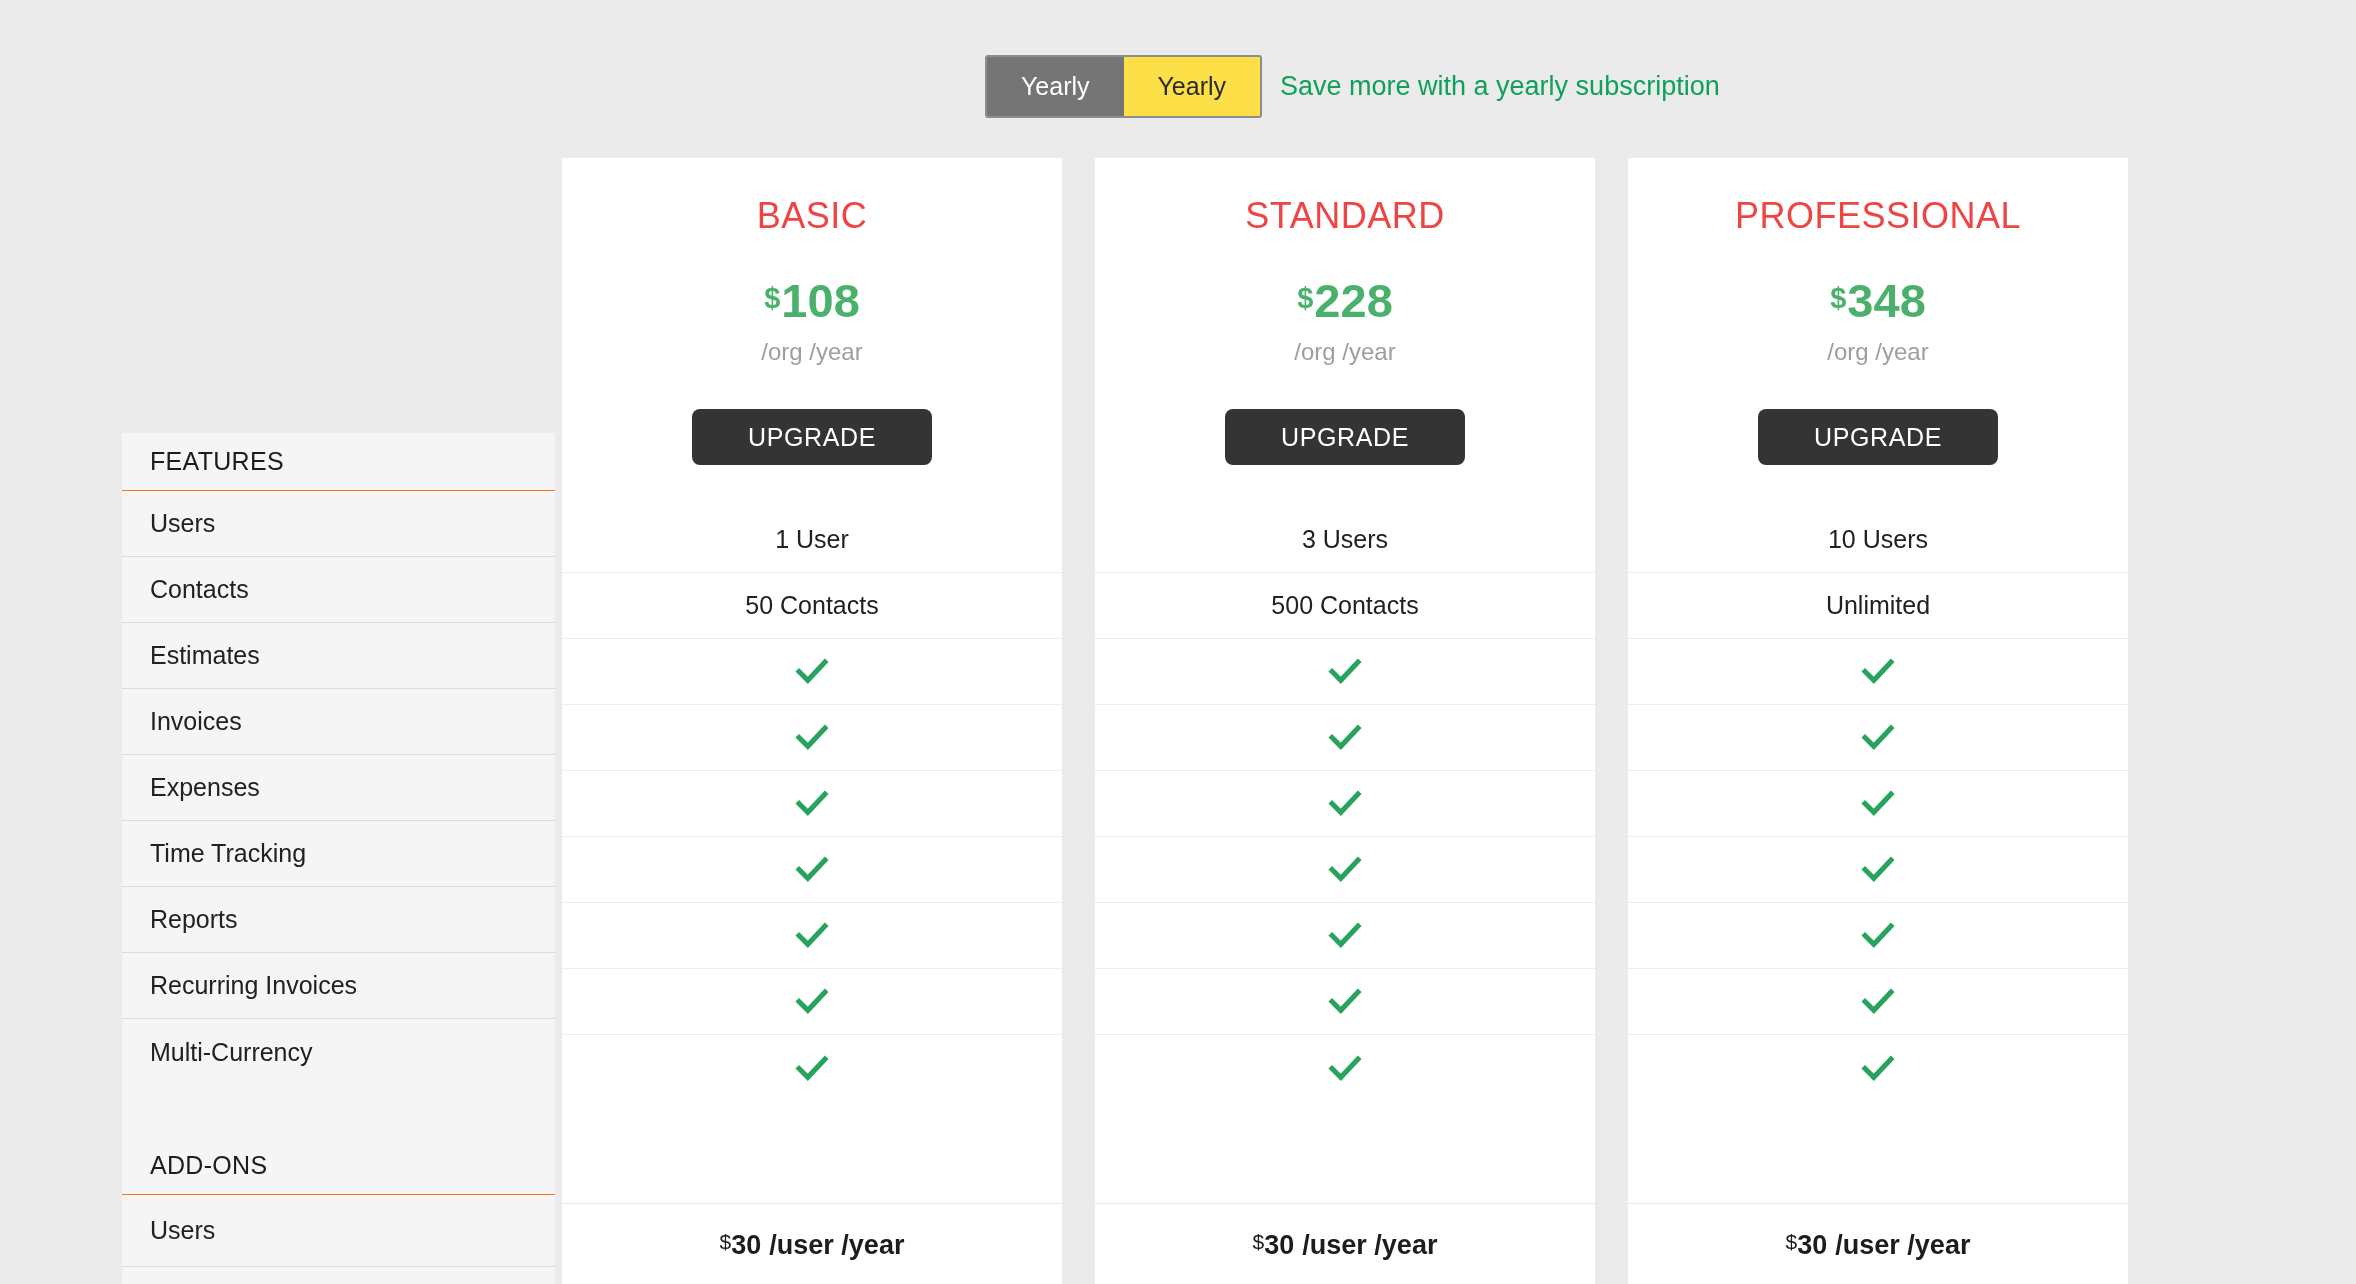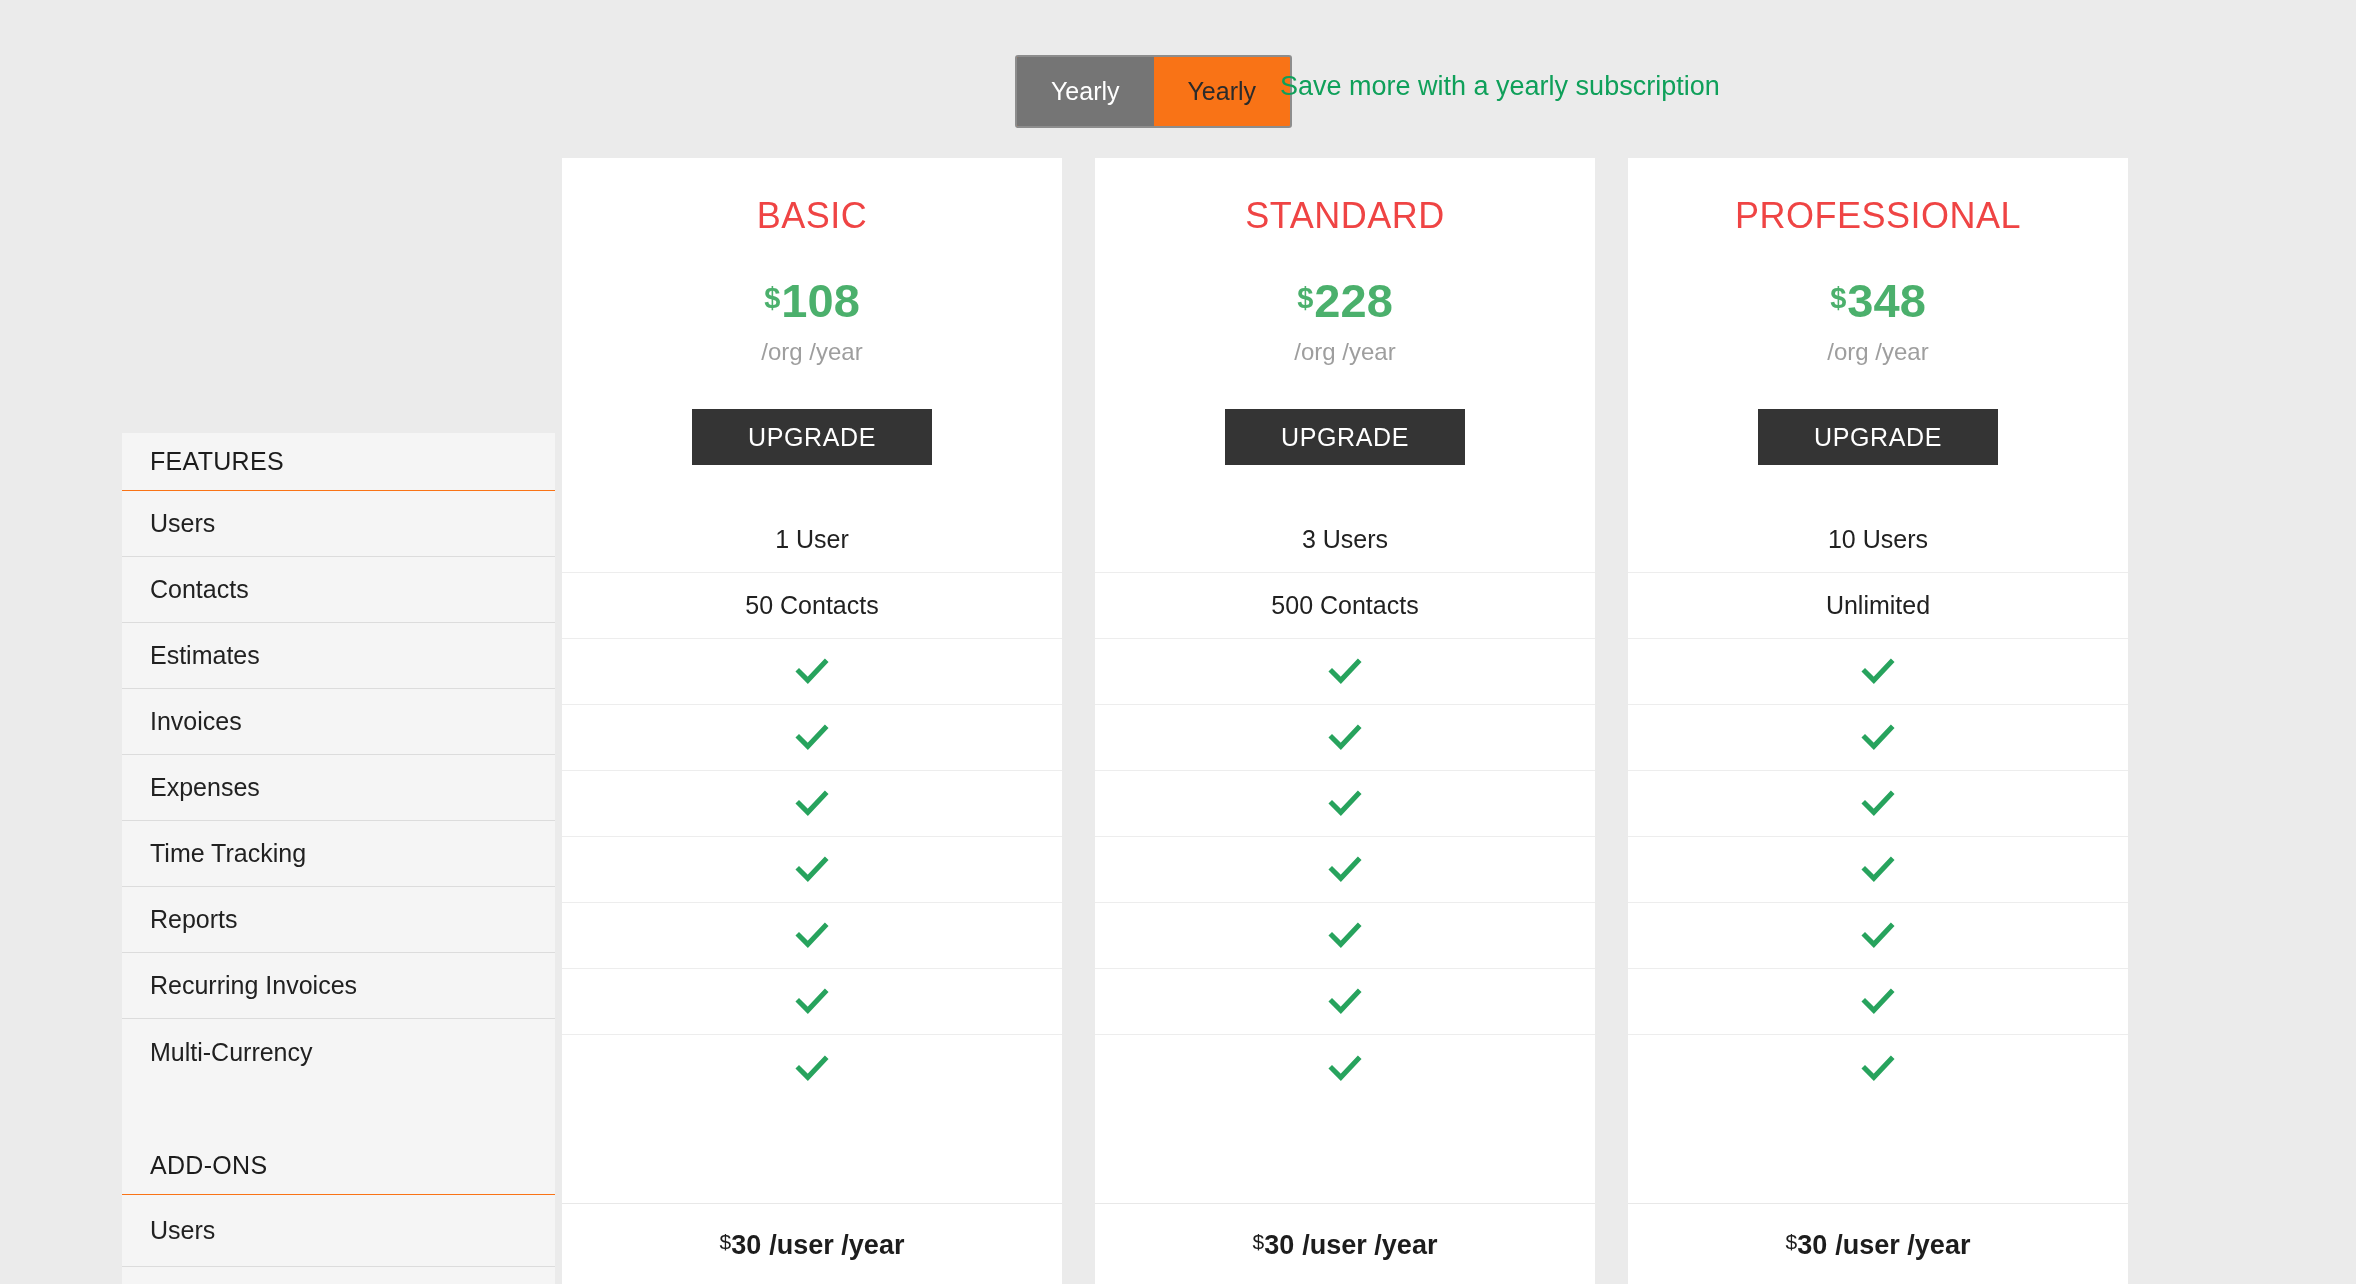--- a/index.html
+++ b/index.html
@@ -16,24 +16,23 @@
   *{margin:0;padding:0;box-sizing:border-box;}
   html,body{background:#d8d8d8;}
   body{font-family:"Liberation Sans","DejaVu Sans",sans-serif;color:var(--text-dark);}
   .page{
     position:relative;width:2356px;height:1284px;background:var(--page-bg);
     overflow:hidden;
   }
 
   
   .toggle-group{
-    position:absolute;left:985px;top:55px;width:277px;height:73px;
-    display:flex;border:2px solid #8d8d8d;border-radius:3px;background:#f97316;
+    position:absolute;left:985px;top:55px;width:277px;height:63px;
+    display:flex;border:2px solid #8d8d8d;border-radius:3px;background:#fde047;
     overflow:hidden;
-    margin-left:30px;
   }
   .toggle-option{
     flex:1;display:flex;align-items:center;justify-content:center;
     font-size:25px;line-height:1;border:none;background:transparent;
     font-family:inherit;color:#2b2b2b;cursor:pointer;
   }
   .toggle-option.selected{background:#757575;color:#ffffff;}
   .promo-text{
     position:absolute;left:1280px;top:70px;font-size:27px;line-height:32px;
     color:var(--promo-green);
@@ -68,21 +67,21 @@
   .card{
     flex:1;background:var(--card-bg);display:flex;flex-direction:column;
   }
   .card-header{height:349px;text-align:center;padding-top:36px;}
   .plan-name{font-size:36px;font-weight:400;line-height:44px;color:#ef4444;letter-spacing:.5px;}
   .plan-price{margin-top:38px;line-height:50px;color:var(--price-green);font-weight:700;}
   .plan-price .currency{font-size:29px;position:relative;top:-9px;margin-right:1px;}
   .plan-price .amount{font-size:47px;}
   .plan-period{font-size:24px;line-height:26px;color:var(--muted);margin-top:2px;}
   .upgrade-btn{
-    margin-top:44px;width:240px;height:56px;border:none;border-radius:0;
+    margin-top:44px;width:240px;height:56px;border:none;border-radius:8px;
     background:var(--button-bg);color:#ffffff;font-size:25px;font-weight:500;
     letter-spacing:.6px;font-family:inherit;cursor:pointer;
   }
   .row{
     height:66px;display:flex;align-items:center;justify-content:center;
     font-size:25px;color:var(--text-dark);border-bottom:1px solid #ededed;
   }
   .rows .row:last-child{border-bottom:none;}
   .check-icon{color:var(--check-green);display:block;}
   .card-gap{height:102px;}

